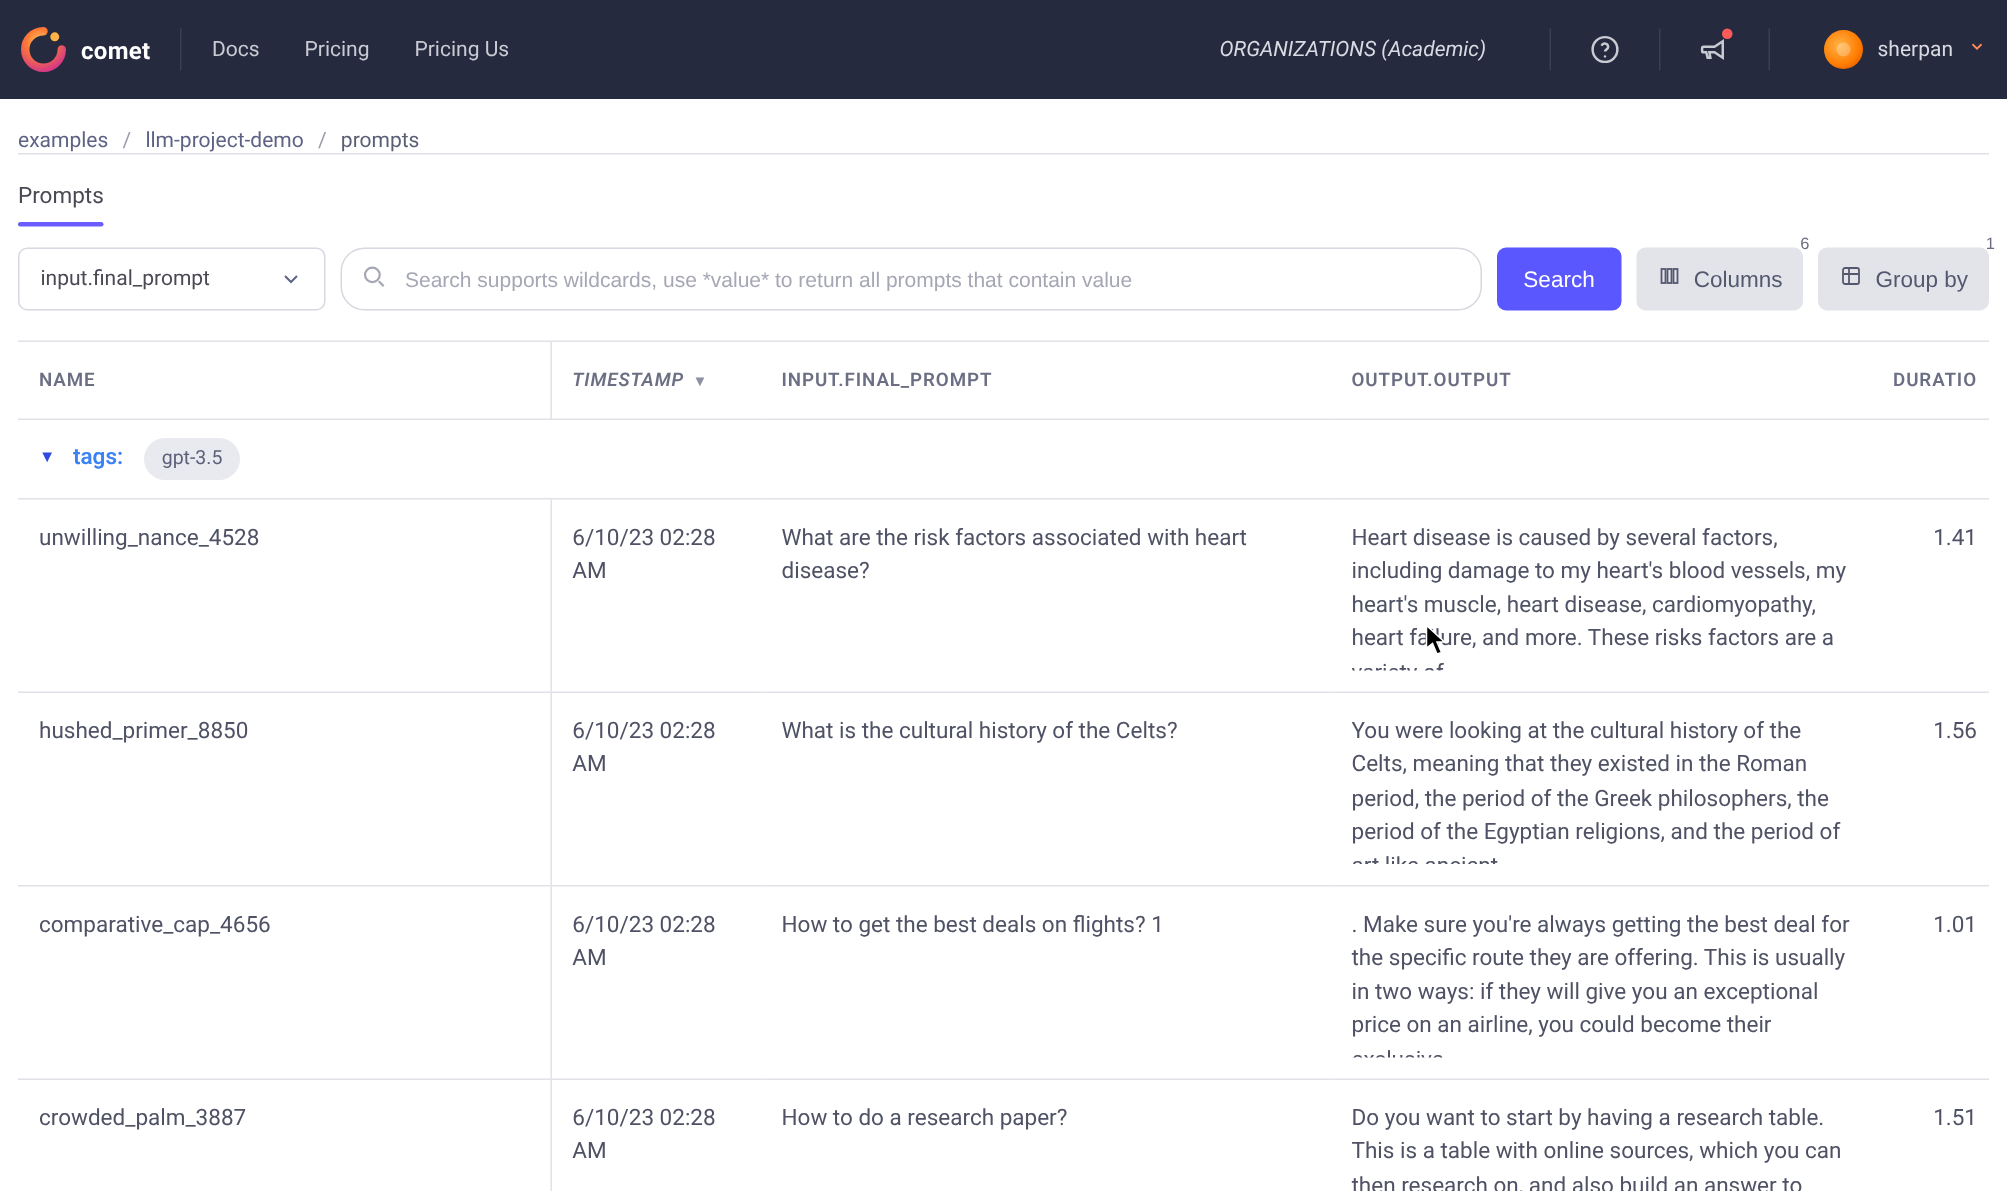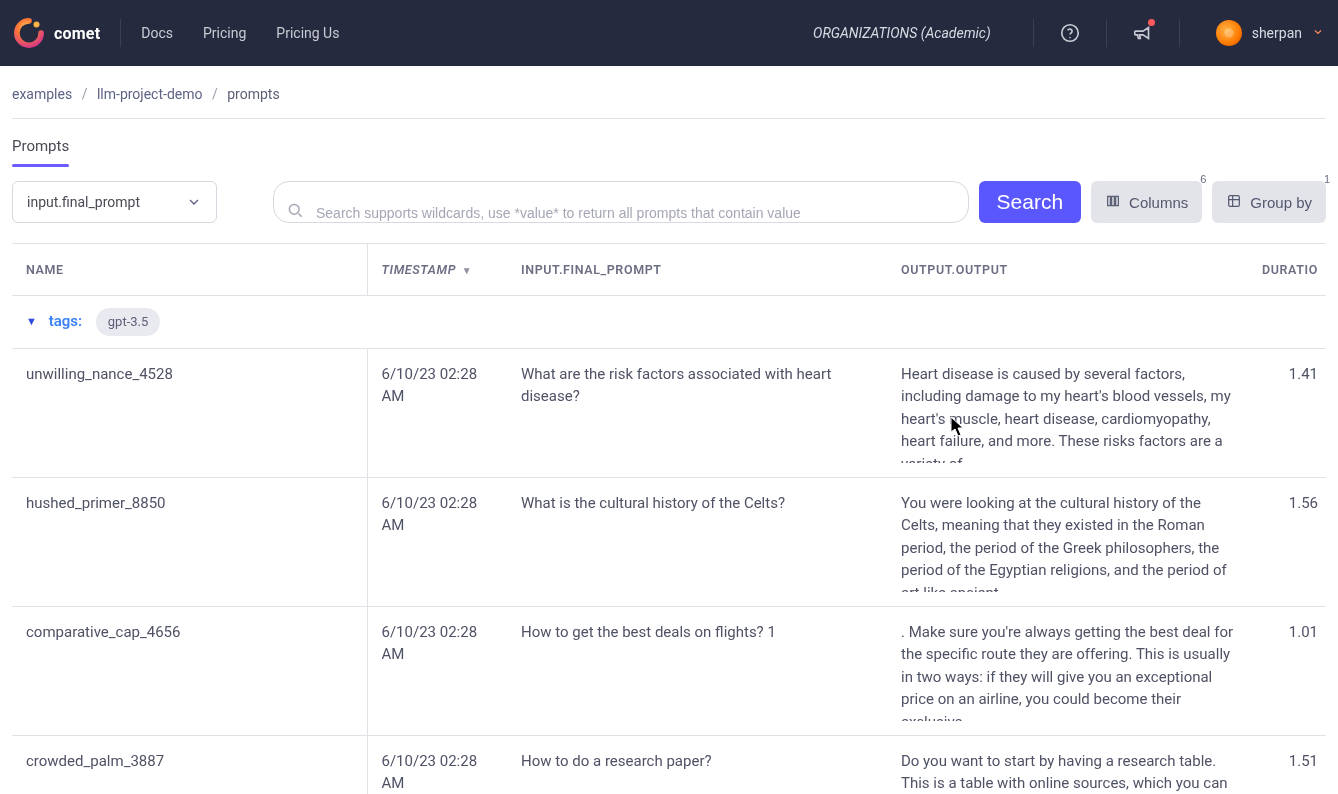--- a/index.html
+++ b/index.html
@@ -13,36 +13,36 @@
   .nav-link { color:#c9cbd3; cursor:pointer; }
   .nav-right { margin-left:auto; display:flex; align-items:center; }
   .org { color:#d9dbe3; margin-right:22px;font-style:italic; }
   .icon-btn { width:32px; height:32px; display:flex; align-items:center; justify-content:center; color:#c9cbd3; cursor:pointer; position:relative; }
   .notif-dot { position:absolute; top:2px; right:4px; width:7px; height:7px; border-radius:50%; background:#ff5a5a; }
   .user { display:flex; align-items:center; gap:10px; margin-left:16px; color:#d9dbe3; cursor:pointer; }
   .avatar { width:26px; height:26px; border-radius:50%; background: radial-gradient(circle at 40% 40%, #ffb347 0%, #ff7b00 60%, #c44500 100%); display:flex; align-items:center; justify-content:center; }
   .chev-down { color:#ff8a5c; }
 
   .content { padding:20px 12px 0 12px; }
-  .crumbs { color:#5b5f76; padding-bottom:16px; border-bottom:1.6px solid #e1e2e8; }
+  .crumbs { color:#5b5f76; border-bottom:1.6px solid #e1e2e8; }
   .crumbs a { color:#5e6385; text-decoration:none; }
   .crumbs .sep { color:#9b9dad; margin:0 6px; }
 
   .tab-row { display:flex; margin-top:18px; }
   .tab { padding:0 0 12px 0; color:#4a4a55; font-size:15px; position:relative; }
   .tab.active::after { content:""; position:absolute; left:0; right:0; bottom:0; height:3px; background:#6c5cff; border-radius:2px; }
 
   .controls { display:flex; gap:10px; align-items:center; margin-top:14px; }
   .select-wrap { border:1.2px solid #d7d8e0; border-radius:6px; height:42px; display:flex; align-items:center; padding:0 40px 0 14px; position:relative; min-width:205px; background:#fff; cursor:pointer; }
   .select-arrow { position:absolute; right:8px; top:6px; bottom:6px; width:28px; display:flex; align-items:center; justify-content:center; color:#5e6385; }
-  .search-wrap { flex:1; border:1.2px solid #d7d8e0; border-radius:16px; height:42px; display:flex; align-items:flex-end; padding:0 12px; background:#fff;margin-left:46px; }
+  .search-wrap { flex:1; border:1.2px solid #d7d8e0; border-radius:16px; height:42px; display:flex; align-items:center; padding:0 12px; background:#fff; }
   .search-wrap input { border:none; outline:none; flex:1; font-size:14px; background:transparent; color:#4a4a55; }
   .search-wrap input::placeholder { color:#a5a7b5; }
   .search-ico { color:#a5a7b5; margin-right:10px; }
-  .btn-primary { background:#5b57ff; color:#fff; border:none; border-radius:6px; height:42px; padding:0 18px; font-size:21px; cursor:pointer; }
+  .btn-primary { background:#5b57ff; color:#fff; border:none; border-radius:6px; height:42px; padding:0 18px; font-size:15px; cursor:pointer; }
   .btn-chip { background:#e3e4ea; color:#54586f; border:none; border-radius:6px; height:42px; padding:0 14px; display:flex; align-items:center; gap:8px; font-size:15px; cursor:pointer; position:relative; }
   .badge { position:absolute; top:-8px; right:-4px; font-size:11px; color:#6a6d82; }
 
   .table-wrap { margin-top:20px; border-top:1.2px solid #e1e2e8; }
   table { width:100%; border-collapse:collapse; table-layout:fixed; }
   th { text-align:left; font-weight:600; color:#6c6f84; font-size:12.5px; letter-spacing:0.6px; padding:18px 12px 18px 14px; border-bottom:1.2px solid #e1e2e8; vertical-align:middle; }
   th.colA { width:355px; border-right:1.2px solid #e1e2e8; }
   th.colB { width:140px;font-style:italic; }
   th.colC { }
   th.colD { }

